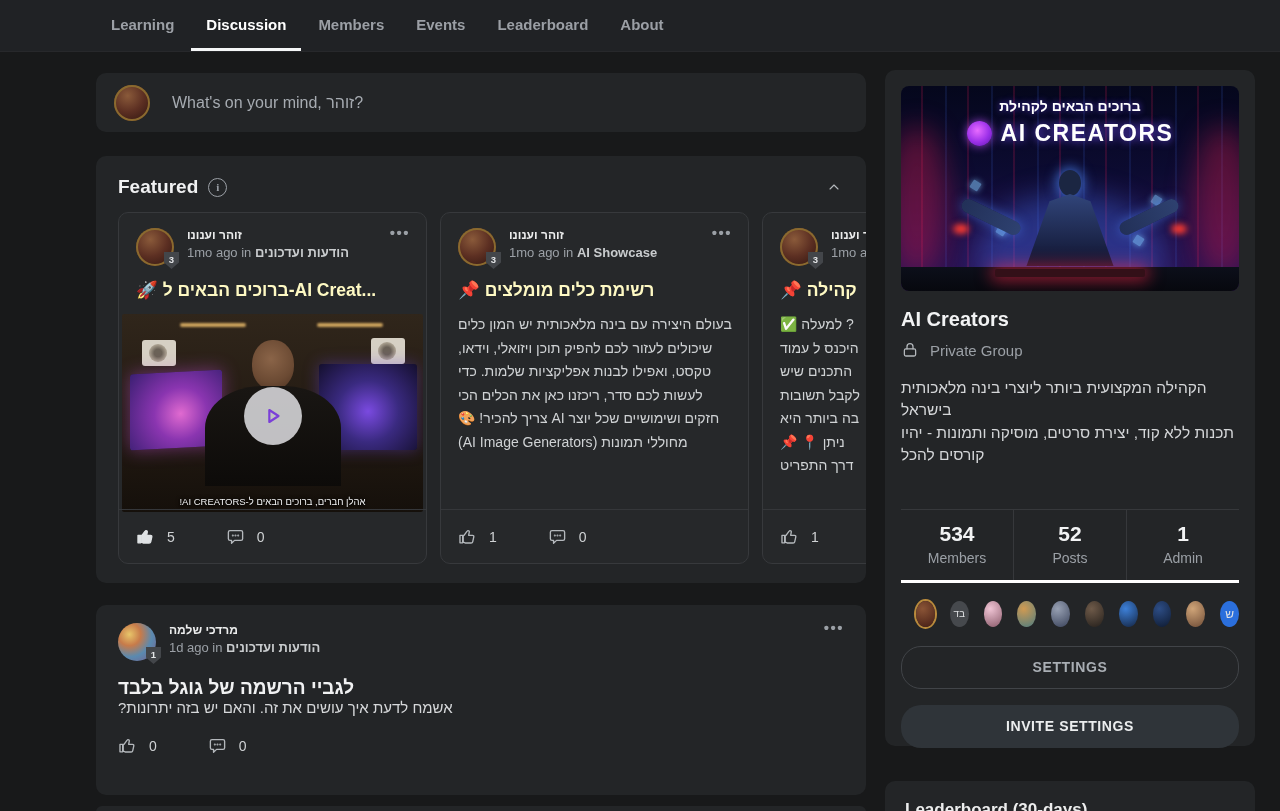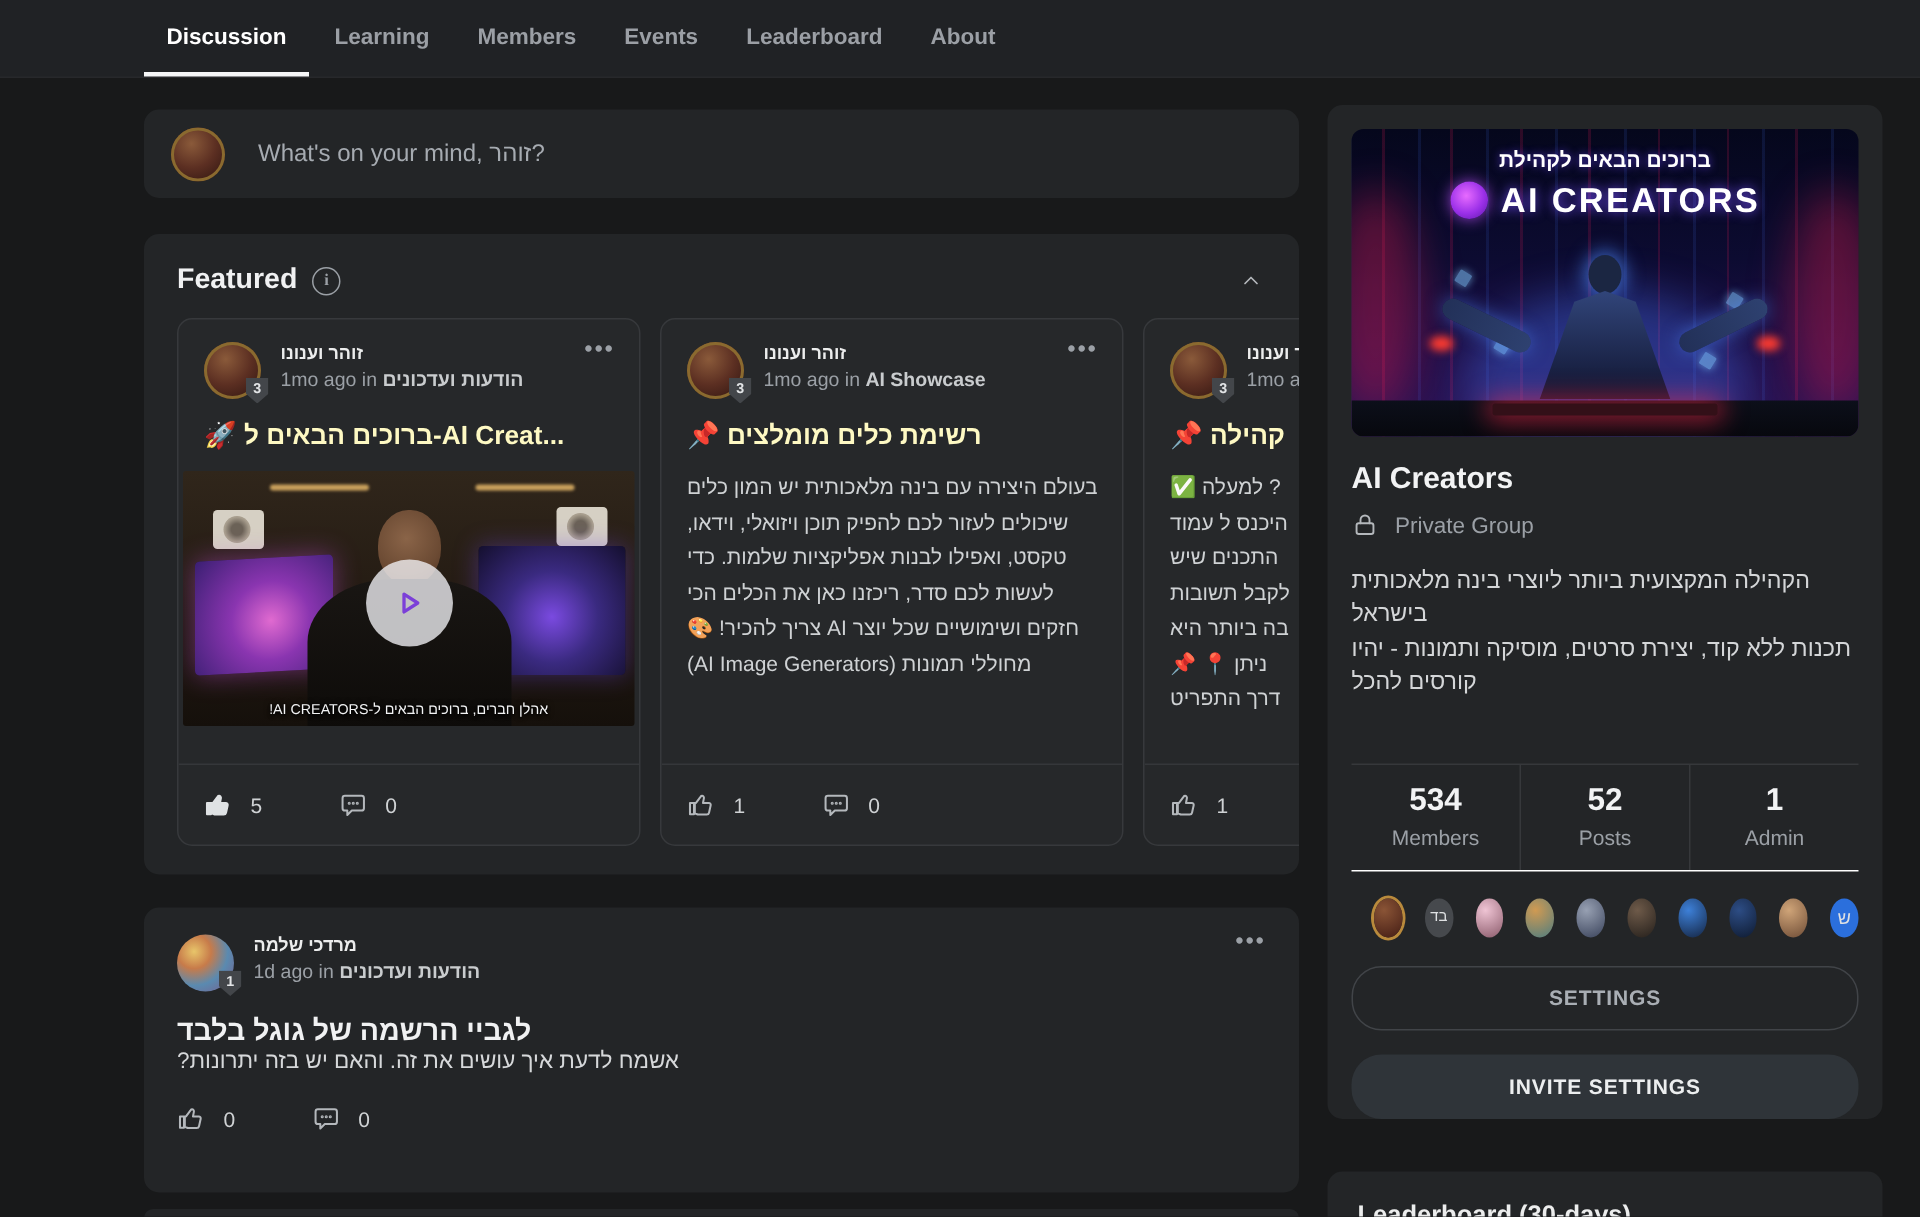--- a/index.html
+++ b/index.html
@@ -62,21 +62,21 @@
   }
   .fcard-foot{
     position:absolute;left:0;right:0;bottom:0;height:53px;border-top:1px solid #35373a;
     display:flex;align-items:center;padding:0 17px;
   }
   .act{display:flex;align-items:center;cursor:pointer;}
   .act svg{display:block;}
   .act .cnt{margin-left:12px;font-size:14px;color:#cfd2d4;}
   .act + .act{margin-left:51px;}
   
-  .vthumb{position:relative;margin:13px 3px 0 3px;height:170px;border-radius:2px;overflow:hidden;
+  .vthumb{position:relative;margin:13px 3px 0 3px;height:198px;border-radius:2px;overflow:hidden;
     background:linear-gradient(180deg,#30261b 0%,#231a12 55%,#15100b 100%);}
   .v-bar{position:absolute;top:9px;height:4px;width:66px;background:#caa15c;filter:blur(1px);border-radius:2px;}
   .v-speaker{position:absolute;width:34px;height:26px;background:#d6d0c4;border-radius:3px;}
   .v-speaker::after{content:"";position:absolute;left:7px;top:4px;width:18px;height:18px;border-radius:50%;background:radial-gradient(circle,#6b6257 30%,#a89e8e 65%);}
   .v-mon{position:absolute;border-radius:3px;}
   .v-mon-l{left:8px;top:58px;width:92px;height:76px;background:radial-gradient(circle at 55% 55%,#e06ad0 0%,#8a35b0 40%,#3a1f72 100%);transform:skewY(-3deg);box-shadow:0 0 18px rgba(200,80,220,.45);}
   .v-mon-r{right:6px;top:50px;width:98px;height:86px;background:radial-gradient(circle at 50% 55%,#7a4ae0 0%,#3a2a80 45%,#140f2e 100%);box-shadow:0 0 16px rgba(110,70,230,.4);}
   .v-head{position:absolute;left:50%;top:26px;width:42px;height:50px;margin-left:-21px;border-radius:48%;background:radial-gradient(circle at 45% 38%,#8a6448 0%,#6b4a33 60%,#4a2f20 100%);}
   .v-body{position:absolute;left:50%;top:72px;width:136px;height:100px;margin-left:-68px;border-radius:42% 42% 0 0;background:linear-gradient(180deg,#191613 0%,#0d0b09 100%);}
   .v-caption{position:absolute;left:0;right:0;bottom:5px;text-align:center;font-size:9.5px;color:#f2f3f4;text-shadow:0 1px 2px #000,0 0 4px #000;}
@@ -116,21 +116,21 @@
   .b-hand{position:absolute;top:138px;width:16px;height:10px;border-radius:50%;background:#ff3b30;filter:blur(3px);}
   .b-hand-l{left:52px;} .b-hand-r{right:52px;}
   .b-desk{position:absolute;left:0;right:0;bottom:0;height:24px;background:linear-gradient(180deg,#0c0f1a,#07080e);}
   .b-kbd{position:absolute;left:50%;bottom:14px;width:150px;height:8px;margin-left:-75px;border-radius:2px;
     background:#331018;box-shadow:0 0 16px 4px rgba(255,40,70,.55);}
   .b-cube{position:absolute;width:9px;height:9px;background:rgba(130,200,255,.55);transform:rotate(32deg);border-radius:1px;box-shadow:0 0 6px rgba(130,200,255,.7);}
   .group-name{margin-top:17px;font-size:20px;font-weight:700;color:#f2f3f4;}
   .privacy-row{display:flex;align-items:center;margin-top:10px;color:#9ba0a6;}
   .privacy-label{margin-left:11px;font-size:15px;}
   .group-desc{margin-top:18px;font-size:15.5px;line-height:1.45;color:#d4d6d8;}
-  .stats{display:flex;margin-top:42px;border-top:1px solid #36383b;border-bottom:1px solid #ffffff;}
+  .stats{display:flex;margin-top:42px;border-top:1px solid #36383b;border-bottom:3px solid #ffffff;}
   .stat{flex:1;text-align:center;padding:12px 0 14px 0;}
   .stat + .stat{border-left:1px solid #36383b;}
   .stat-val{font-size:21px;font-weight:700;color:#f2f3f4;}
   .stat-label{margin-top:4px;font-size:14px;color:#9ba0a6;}
   .avatar-row{display:flex;justify-content:space-between;margin-top:18px;}
   .m-av{width:26px;height:26px;border-radius:50%;display:flex;align-items:center;justify-content:center;
     font-size:10px;color:#dfe1e3;cursor:pointer;margin-left:15px;}
   .btn{display:flex;align-items:center;justify-content:center;height:43px;border-radius:20px;
     font-size:14px;font-weight:700;letter-spacing:0.6px;cursor:pointer;box-sizing:border-box;}
   .btn-settings{margin-top:19px;border:1px solid #414448;color:#a9aeb4;background:transparent;}
@@ -138,22 +138,22 @@
   
   .leaderboard{top:781px;left:885px;width:370px;height:40px;padding:19px 20px;overflow:hidden;}
   .lb-title{font-size:17px;font-weight:700;color:#eceded;}
   svg.ic{stroke:#b4b8bc;fill:none;stroke-width:1.7;stroke-linejoin:round;stroke-linecap:round;}
   svg.ic.filled{fill:#dfe2e4;stroke:#dfe2e4;}
 </style>
 </head>
 <body>
 
 <div class="topnav">
+  <div class="nav-item">Learning</div>
   <div class="nav-item active">Discussion</div>
-  <div class="nav-item">Learning</div>
   <div class="nav-item">Members</div>
   <div class="nav-item">Events</div>
   <div class="nav-item">Leaderboard</div>
   <div class="nav-item">About</div>
 </div>
 
 <div class="card composer">
   <div class="avatar av-owner"></div>
   <div class="composer-text">What's on your mind, זוהר?</div>
 </div>

